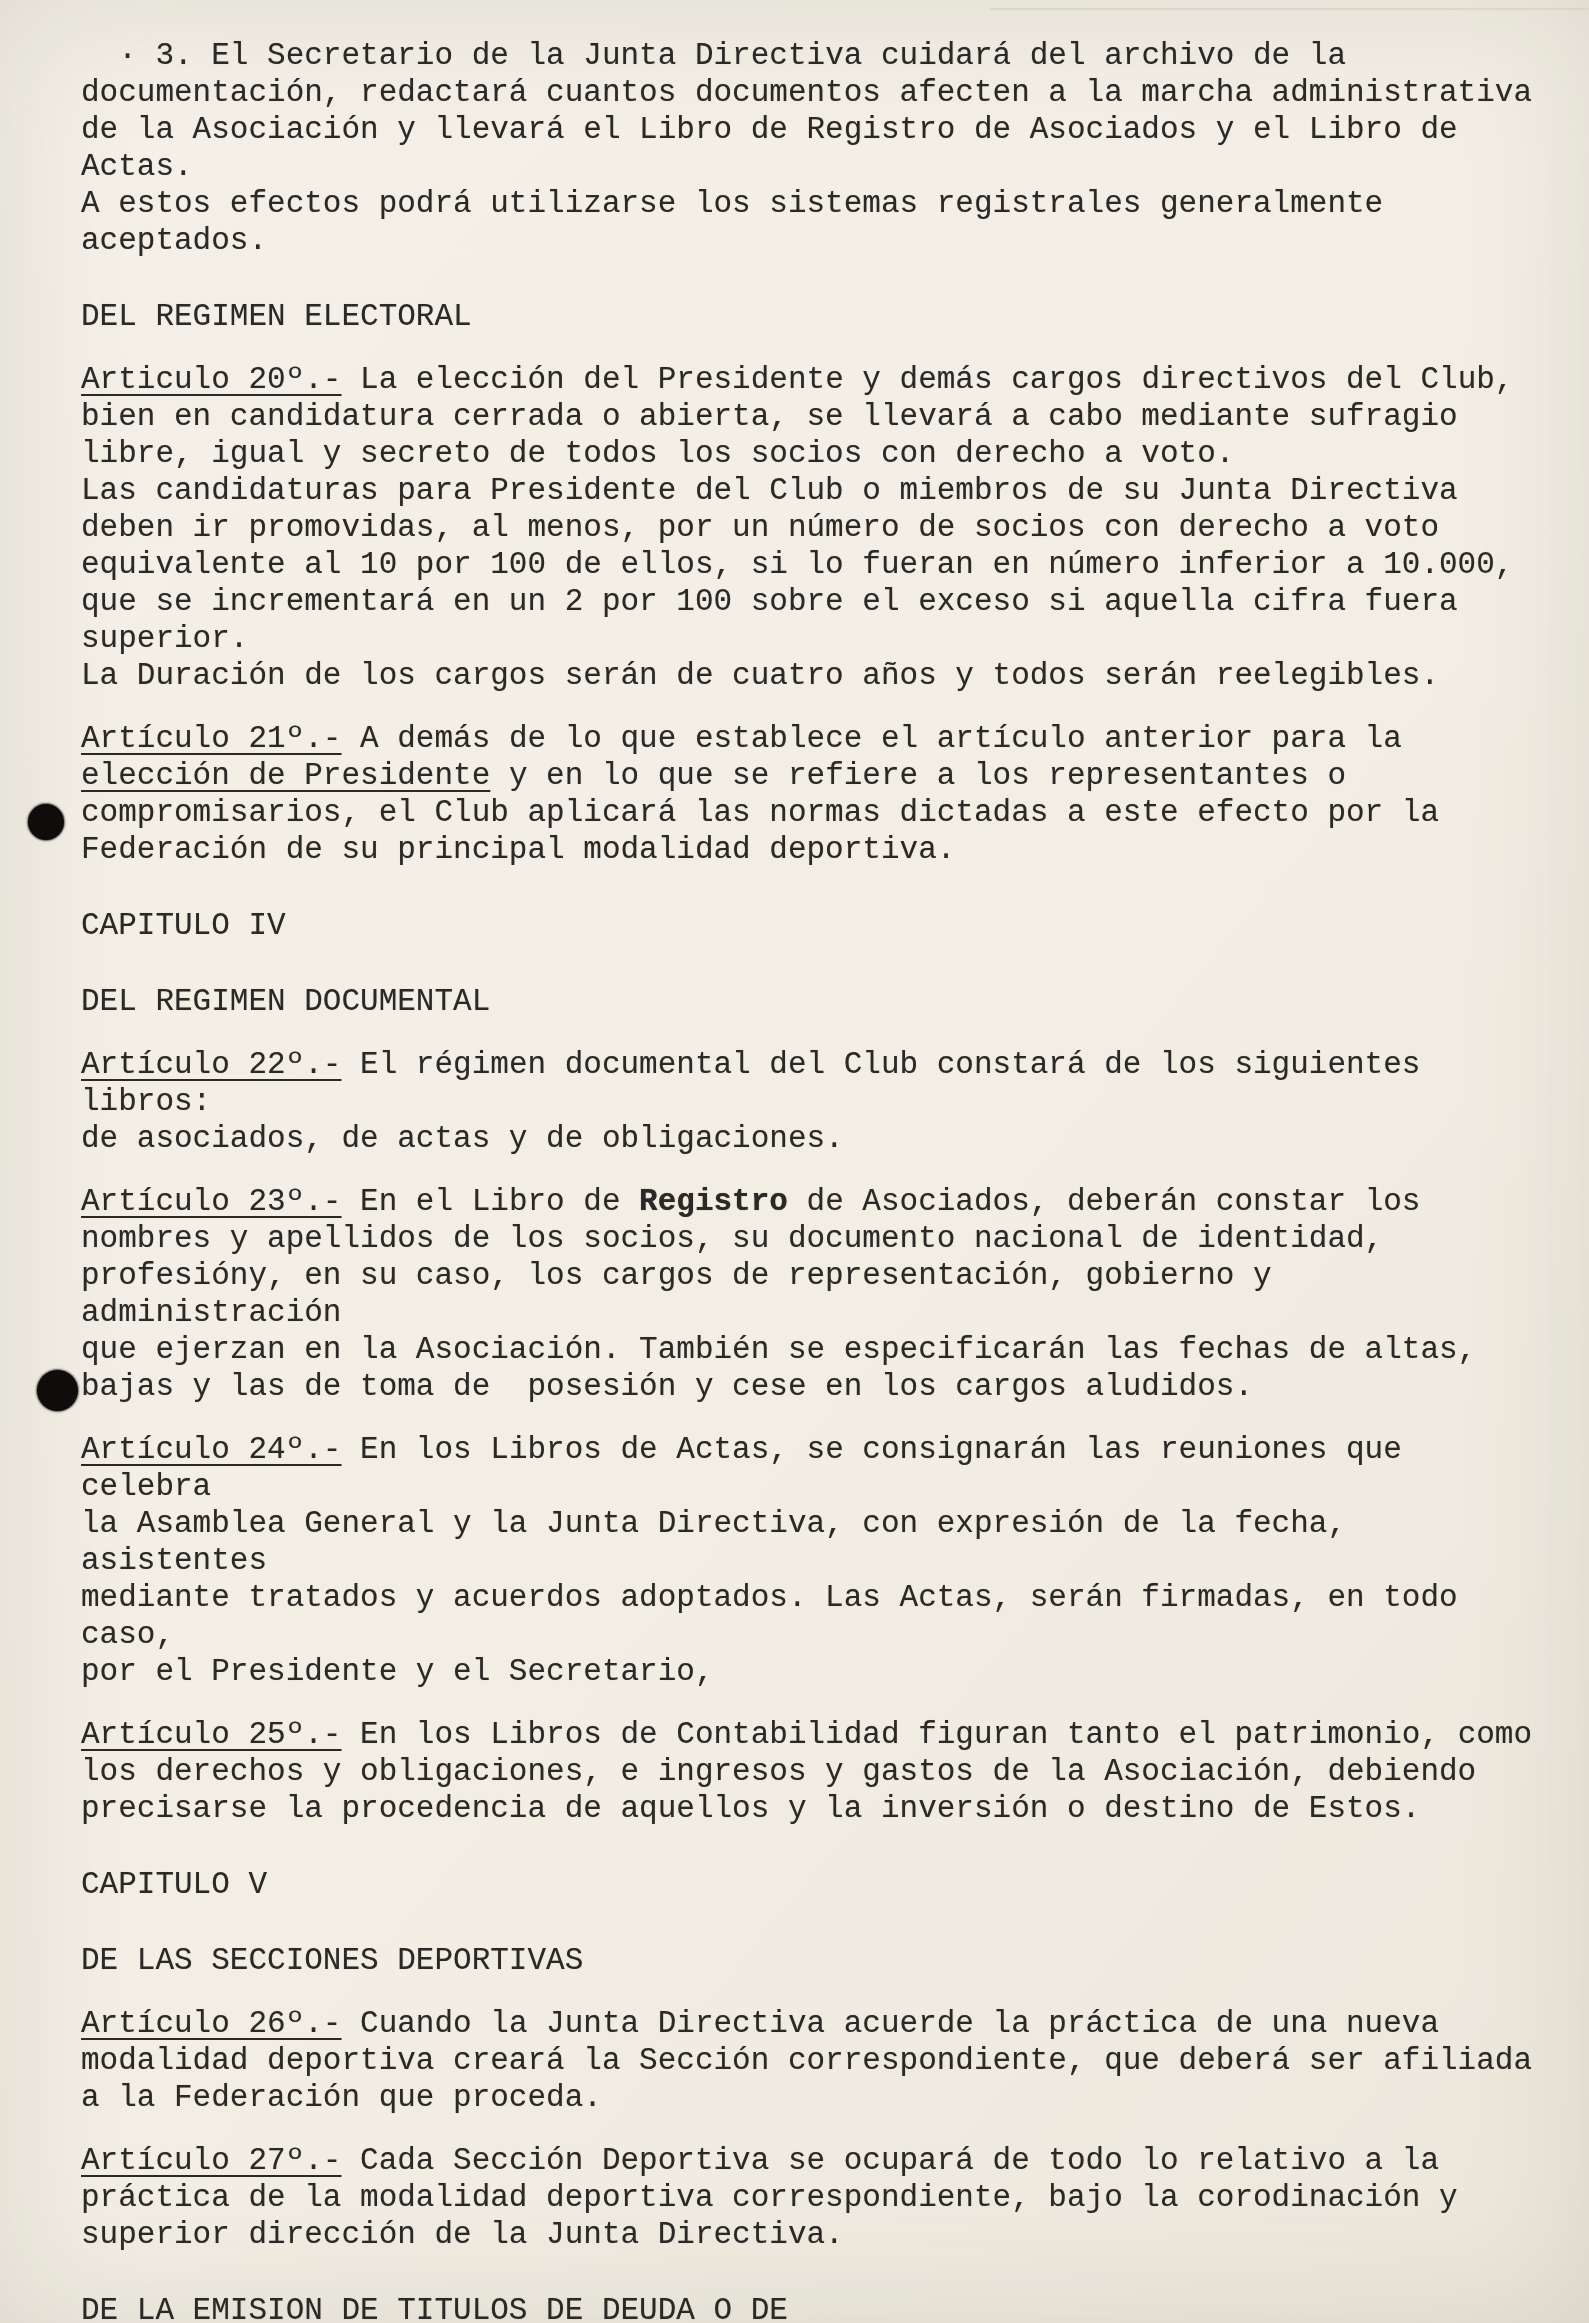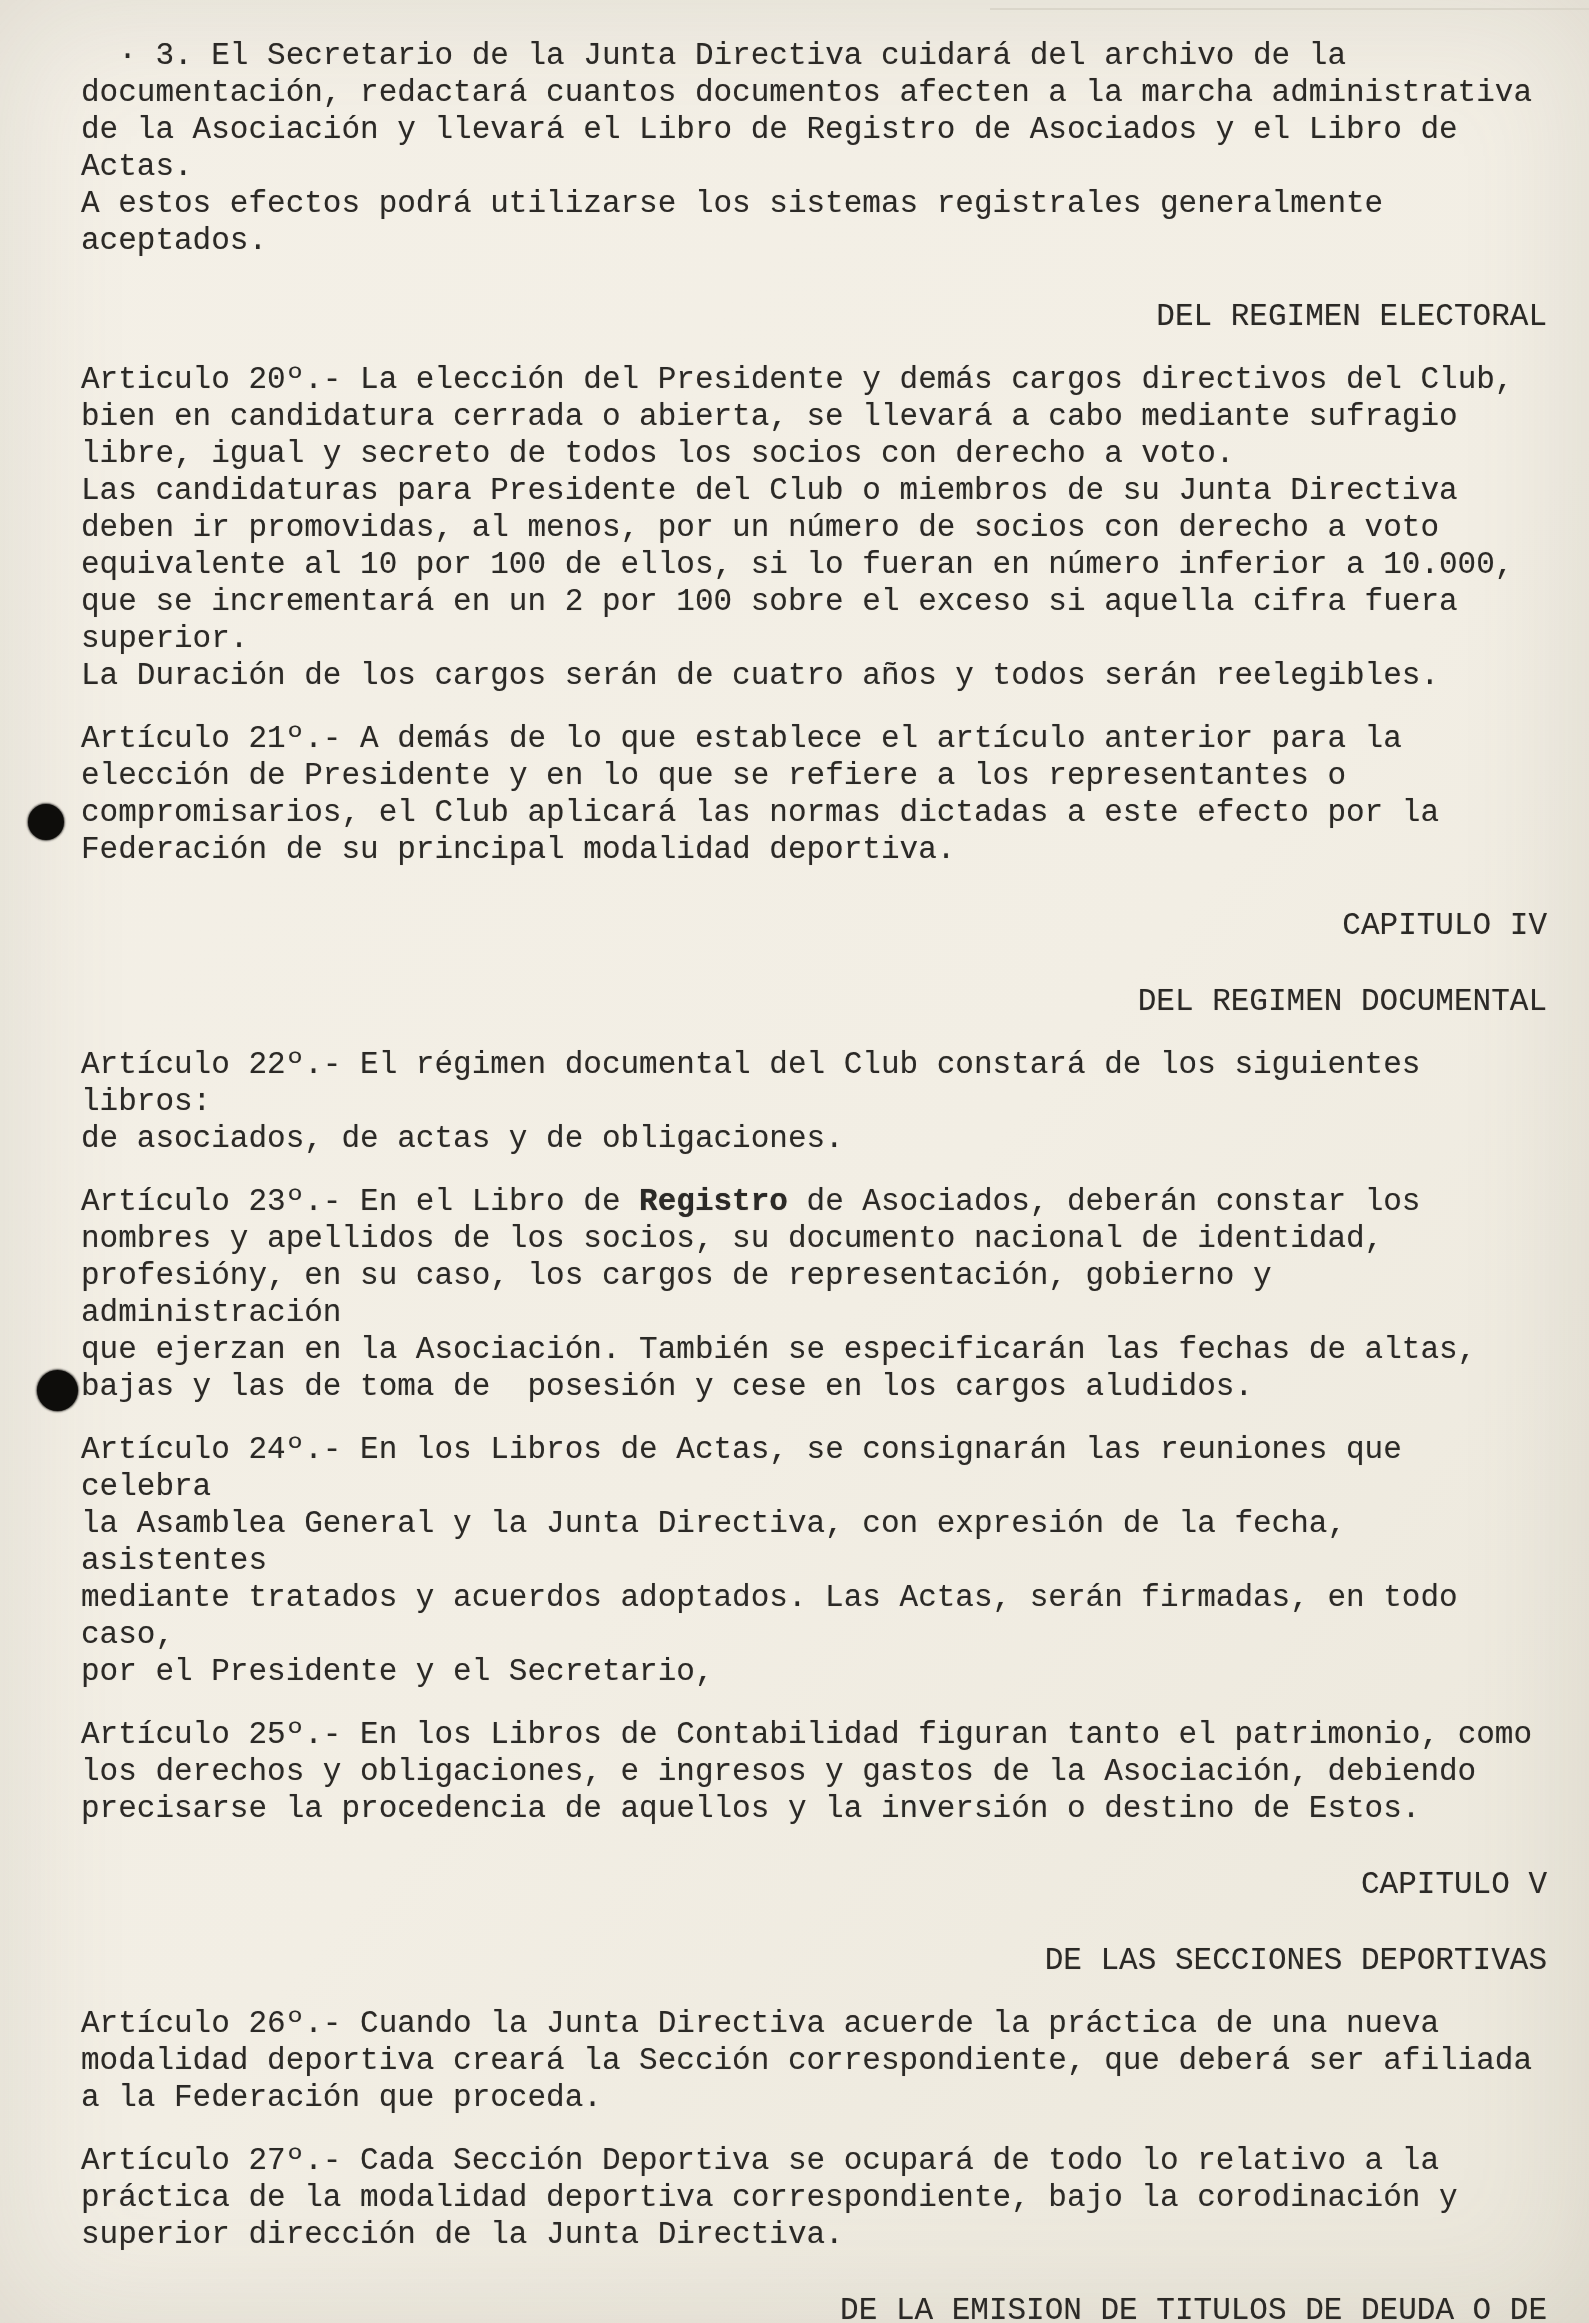--- a/index.html
+++ b/index.html
@@ -20,22 +20,23 @@
     text-shadow:0 0 0.9px rgba(20,18,16,.25);
   }
   .doc{
     display:flex;
     flex-direction:column;
     padding:37px 43px 0 41px;
     margin-left:40px;
   }
   .block{margin:0 0 26px 0;}
   .paragraph{white-space:pre-wrap;}
-  .heading{margin-top:13px;text-align:right;white-space:pre-wrap;}
+  .heading{margin-top:13px;text-align:left;white-space:pre-wrap;}
   .u{
+    text-decoration:underline;
     text-decoration-thickness:1.9px;
     text-underline-offset:5.6px;
   }
   .b{font-weight:bold;text-shadow:0 0 0.9px rgba(20,18,16,.6);font-family:Liberation Mono, monospace;}
   .blob{
     position:absolute;
     background:#0e0d0b;
     border-radius:50%;
     box-shadow:0 0 1.9px 0.9px rgba(14,13,11,.7);
   }

